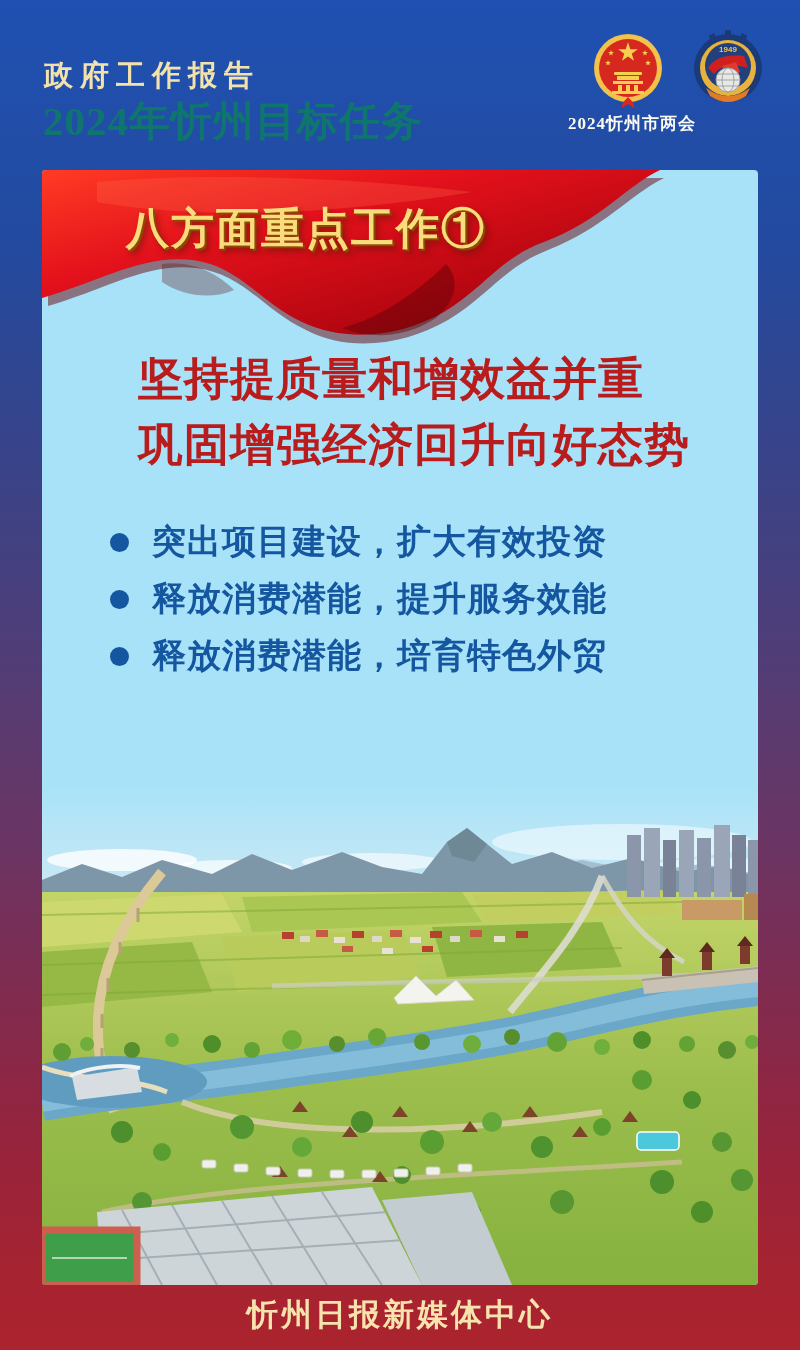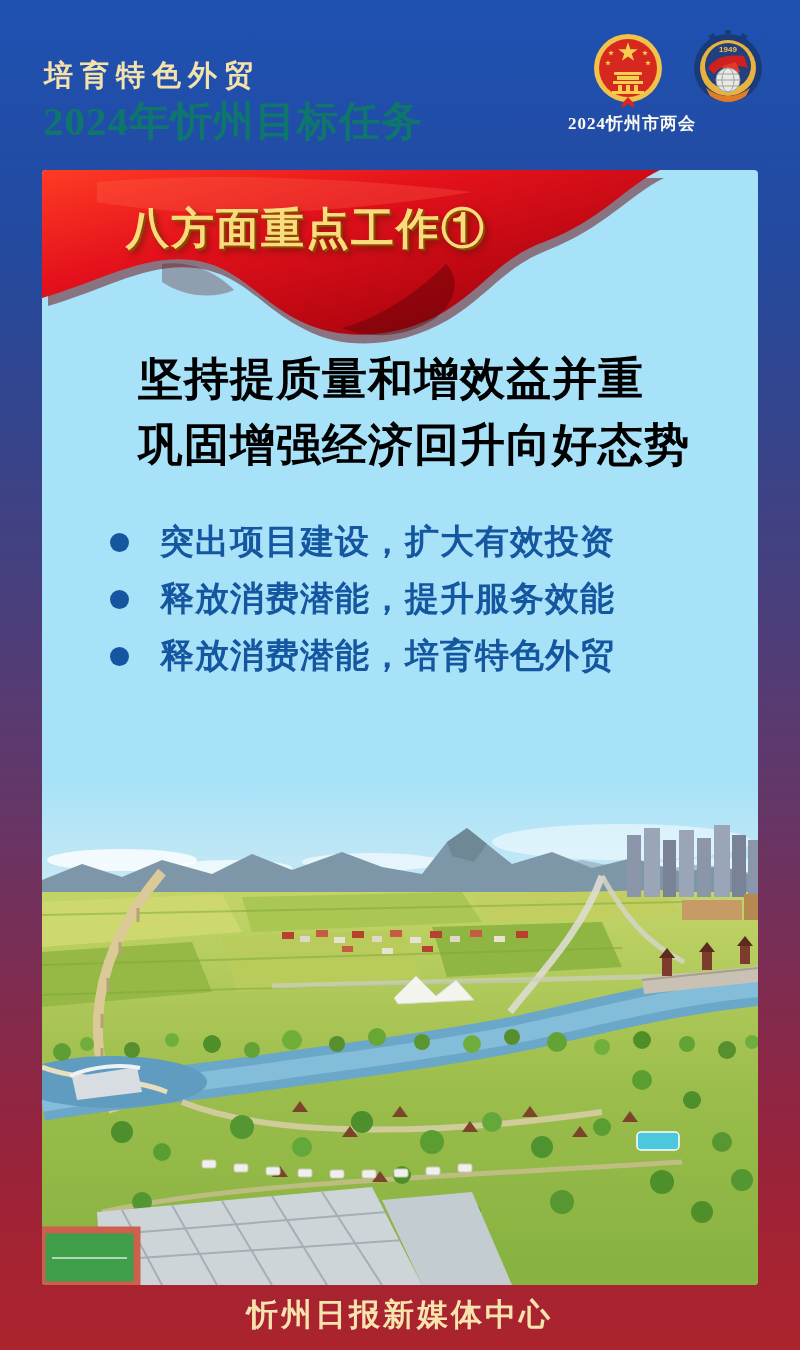--- a/index.html
+++ b/index.html
@@ -37,46 +37,46 @@
     background:#a7e2f8;border-radius:4px;overflow:hidden;
   }
   .ribbon-svg{left:0;top:0;width:716px;height:185px;}
   .ribbon-label{
     left:84px;top:30px;
     font-size:43px;font-weight:900;color:#fbdc7d;letter-spacing:2px;
     text-shadow:2px 2px 0 #8a4d00, 4px 5px 6px rgba(60,25,0,.55);
   }
   .headline{
     left:0;top:176px;width:716px;padding-left:96px;box-sizing:border-box;
-    font-size:45px;font-weight:900;color:#000000;line-height:66px;
+    font-size:45px;font-weight:900;color:#b91c1c;line-height:66px;
     letter-spacing:1px;
   }
   .bullets{left:0;top:352px;width:716px;padding-left:68px;box-sizing:border-box;}
-  .bullet-row{display:flex;align-items:center;margin-bottom:17px;height:40px;gap:8px;}
+  .bullet-row{display:flex;align-items:center;margin-bottom:17px;height:40px;}
   .bullet-dot{
     width:19px;height:19px;border-radius:50%;background:#14569f;
     margin-right:23px;flex:0 0 auto;
   }
   .bullet-text{
     font-size:34px;font-weight:800;color:#14569f;letter-spacing:1px;
     white-space:nowrap;
   }
   .photo-svg{left:0;top:610px;width:716px;height:505px;}
 
   
   .footer-credit{
     left:0;top:1294px;width:800px;text-align:center;
     font-family:Liberation Serif, serif;
     font-size:31px;font-weight:700;color:#f7e3ae;letter-spacing:3px;
   }
 </style>
 </head>
 <body>
 
-<div class="abs hdr-line1">培育特色外贸</div>
+<div class="abs hdr-line1">政府工作报告</div>
 <div class="abs hdr-line2">2024年忻州目标任务</div>
 
 <svg class="abs emblem emblem-national" viewBox="0 0 72 78">
   <circle cx="36" cy="36" r="34" fill="#f2c24a"></circle>
   <circle cx="36" cy="36" r="29" fill="#d6281e"></circle>
   <path d="M36,65 q-8,8 -6,11 l6,-4 l6,4 q2,-3 -6,-11z" fill="#d6281e"></path>
   <path d="M36,6 l2.6,7.8 l8.2,0 l-6.6,4.9 l2.5,7.9 l-6.7,-4.9 l-6.7,4.9 l2.5,-7.9 l-6.6,-4.9 l8.2,0 z" fill="#f6cf4f" transform="translate(0,4) scale(0.9) translate(4,1)"></path>
   <g fill="#f6cf4f">
     <path d="M20,18 l1.4,4.2 4.4,0 -3.5,2.6 1.3,4.2 -3.6,-2.6 -3.6,2.6 1.3,-4.2 -3.5,-2.6 4.4,0z" transform="scale(0.5) translate(18,18)"></path>
     <path d="M20,18 l1.4,4.2 4.4,0 -3.5,2.6 1.3,4.2 -3.6,-2.6 -3.6,2.6 1.3,-4.2 -3.5,-2.6 4.4,0z" transform="scale(0.5) translate(86,18)"></path>

